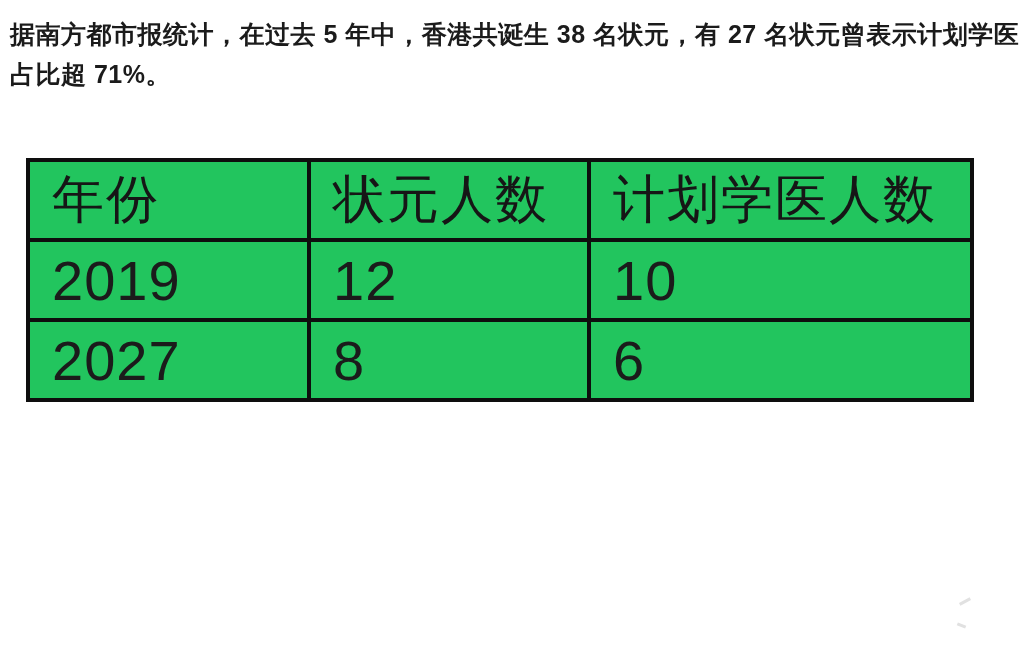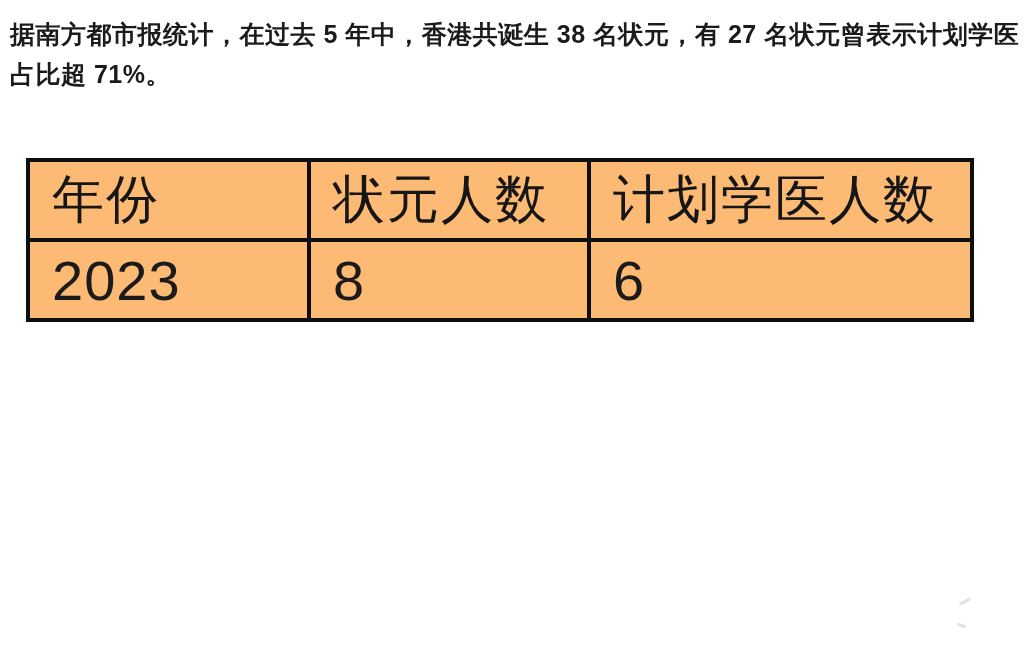--- a/index.html
+++ b/index.html
@@ -36,21 +36,21 @@
   }
   col.c1 { width: 281px; }
   col.c2 { width: 280px; }
   col.c3 { width: 383px; }
   .stats th, .stats td {
     border: 4px solid #0e0e0e;
     height: 80px;
     padding: 0 0 0 22px;
     text-align: left;
     vertical-align: middle;
-    background: #fdba74;
+    background: #22c55e;
   }
   .stats th {
     font-family: "Liberation Serif", "DejaVu Serif", serif;
     font-weight: 400;
     font-size: 52px;
     color: #161616;
     letter-spacing: 2px;
   }
   .stats td {
     font-family: "Liberation Sans", sans-serif;
@@ -98,21 +98,26 @@
       </colgroup>
     <thead>
       <tr>
         <th>年份</th>
         <th>状元人数</th>
         <th>计划学医人数</th>
       </tr>
     </thead>
     <tbody>
       <tr>
-        <td>2023</td>
+        <td>2019</td>
+        <td>12</td>
+        <td>10</td>
+      </tr>
+      <tr>
+        <td>2027</td>
         <td>8</td>
         <td>6</td>
       </tr>
     </tbody>
   </table>
 
   <div class="artifact"></div>
 
 </div>
 

